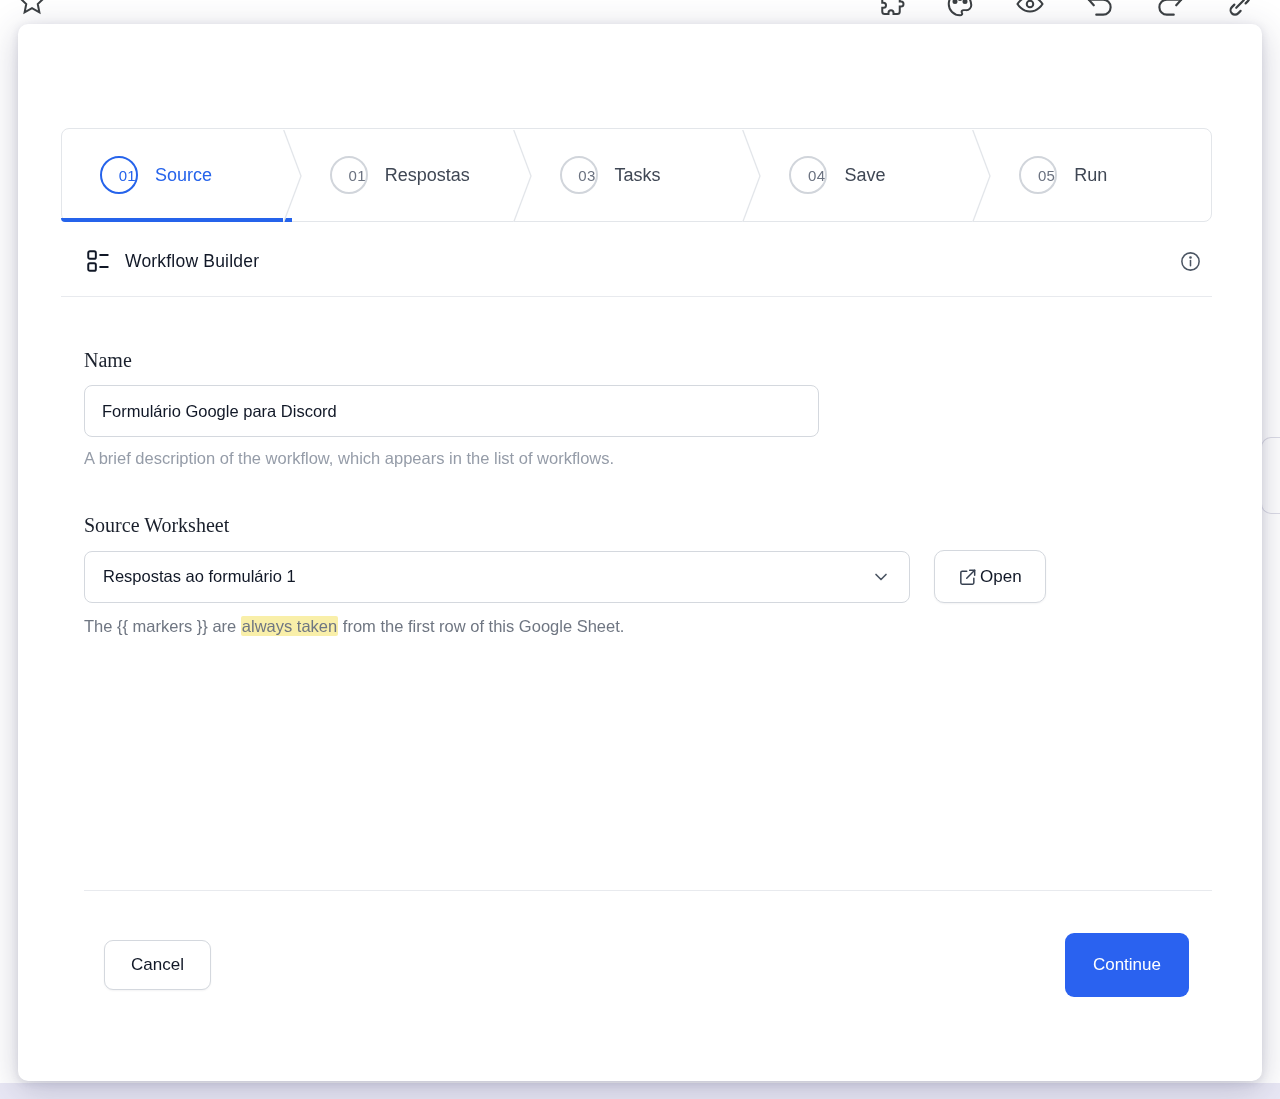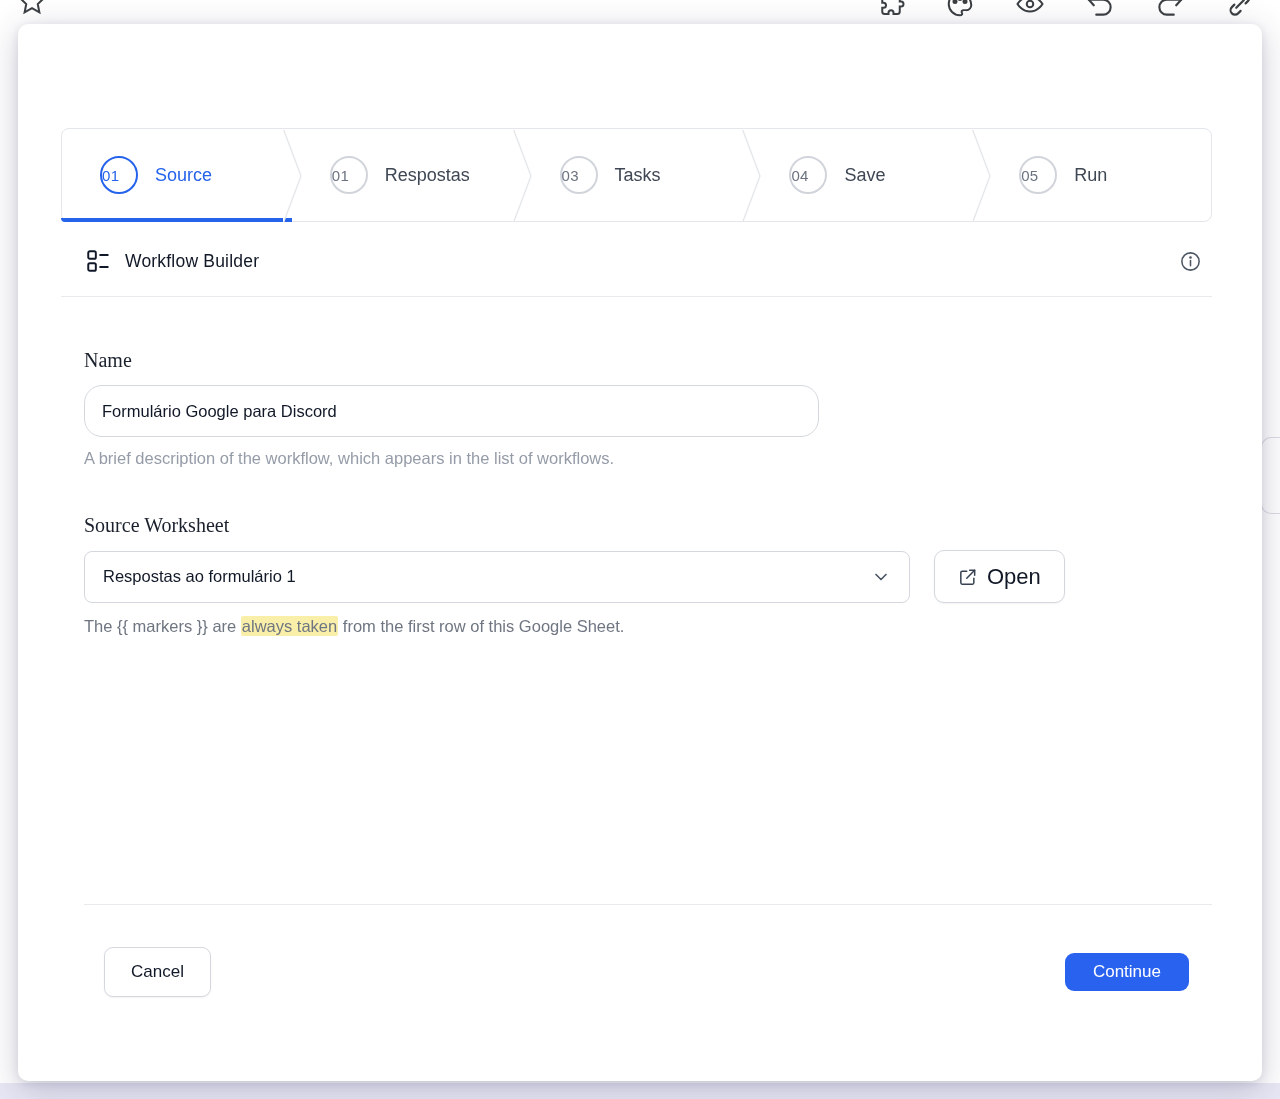--- a/index.html
+++ b/index.html
@@ -33,21 +33,21 @@
   .stepper {
     position:relative; display:flex; height:94px; flex-shrink:0;
     border:1px solid #e3e6ea; border-radius:8px; background:#fff;
   }
   .step {
     flex:1; display:flex; align-items:center; gap:17px;
     padding-left:38px; position:relative; cursor:pointer; min-width:0;
   }
   .step-circle {
     width:38px; height:38px; border-radius:50%; border:2px solid #d1d5db;
-    display:flex; align-items:center; justify-content:flex-start;
+    display:flex; align-items:center; justify-content:flex-end;
     font-size:15px; color:#6b7280; flex-shrink:0; letter-spacing:.3px;
   }
   .step-label { font-size:18px; color:#3f4754; white-space:nowrap; }
   .step.active .step-circle { border-color:#2563eb; color:#2563eb; }
   .step.active .step-label  { color:#2563eb; }
   .step.active::after {
     content:""; position:absolute; left:-1px; right:0; bottom:-1px; height:4px;
     background:#2563eb; border-radius:0 0 0 8px; z-index:1;
   }
   .chev { position:absolute; top:1px; width:20px; height:92px; z-index:2; pointer-events:none; }
@@ -58,51 +58,51 @@
   .info-btn { margin-left:auto; margin-right:8px; background:none; border:none; padding:2px; cursor:pointer; display:flex; }
   .divider { height:1px; background:#e8eaee; margin-top:12px; flex-shrink:0; }
 
   
   .form { margin-left:23px; flex-shrink:0; }
   .field-label { font-size:20px; color:#1a202c;font-family:Liberation Serif, serif; }
   .lbl-name { margin-top:52px; }
   .lbl-ws   { margin-top:46px; }
   .text-input {
     display:block; margin-top:13px; width:735px; height:52px;
-    border:1px solid #d4d8de; border-radius:18px; padding:0 17px;
+    border:1px solid #d4d8de; border-radius:8px; padding:0 17px;
     font-size:16.5px; color:#111827; font-family:inherit; background:#fff;
   }
   .help { margin-top:12px; font-size:16.5px; color:#959ca8; }
   .help2 { margin-top:14px; font-size:16.5px; color:#6f7682; }
   .hl { background:#f9efa9; border-radius:2px; padding:1px 1px; }
 
   .select-row { display:flex; align-items:center; margin-top:13px; gap:24px; }
   .select-box {
     width:826px; height:52px; border:1px solid #d4d8de; border-radius:8px;
     display:flex; align-items:center; justify-content:space-between;
     padding:0 18px; font-size:16.5px; color:#111827; cursor:pointer; background:#fff;
   }
   .open-btn {
     height:53px; padding:0 23px; border:1px solid #d4d8de; border-radius:10px;
-    background:#fff; display:flex; align-items:center; gap:9px;
-    font-size:22px; color:#111827; cursor:pointer; font-family:inherit;
+    background:#fff; display:flex; align-items:center; gap:2px;
+    font-size:17px; color:#111827; cursor:pointer; font-family:inherit;
     box-shadow:0 1px 2px rgba(16,24,40,.05);
   }
 
   
   .spacer { flex:1; }
   .footer-divider { height:1px; background:#e8eaee; margin-left:23px; flex-shrink:0; }
   .footer { display:flex; align-items:center; justify-content:space-between; margin:42px 23px 0 23px; flex-shrink:0;padding-left:20px; }
   .cancel-btn {
     height:50px; padding:0 26px; border:1px solid #d4d8de; border-radius:9px;
     background:#fff; font-size:17px; color:#111827; cursor:pointer; font-family:inherit;
     box-shadow:0 1px 2px rgba(16,24,40,.05);
   }
   .continue-btn {
-    height:38px; padding:0 28px; border:none; border-radius:9px;
+    height:64px; padding:0 28px; border:none; border-radius:9px;
     background:#2a62f0; color:#fff; font-size:17px; cursor:pointer; font-family:inherit;
   }
 </style>
 </head>
 <body>
 
 <div class="bg-strip"></div>
 <div class="bg-right-panel"></div>
 
 <svg class="bg-icon" style="left:17px; top:-13px" width="30" height="30" viewBox="0 0 24 24" fill="none" stroke="#3c4043" stroke-width="1.6">

